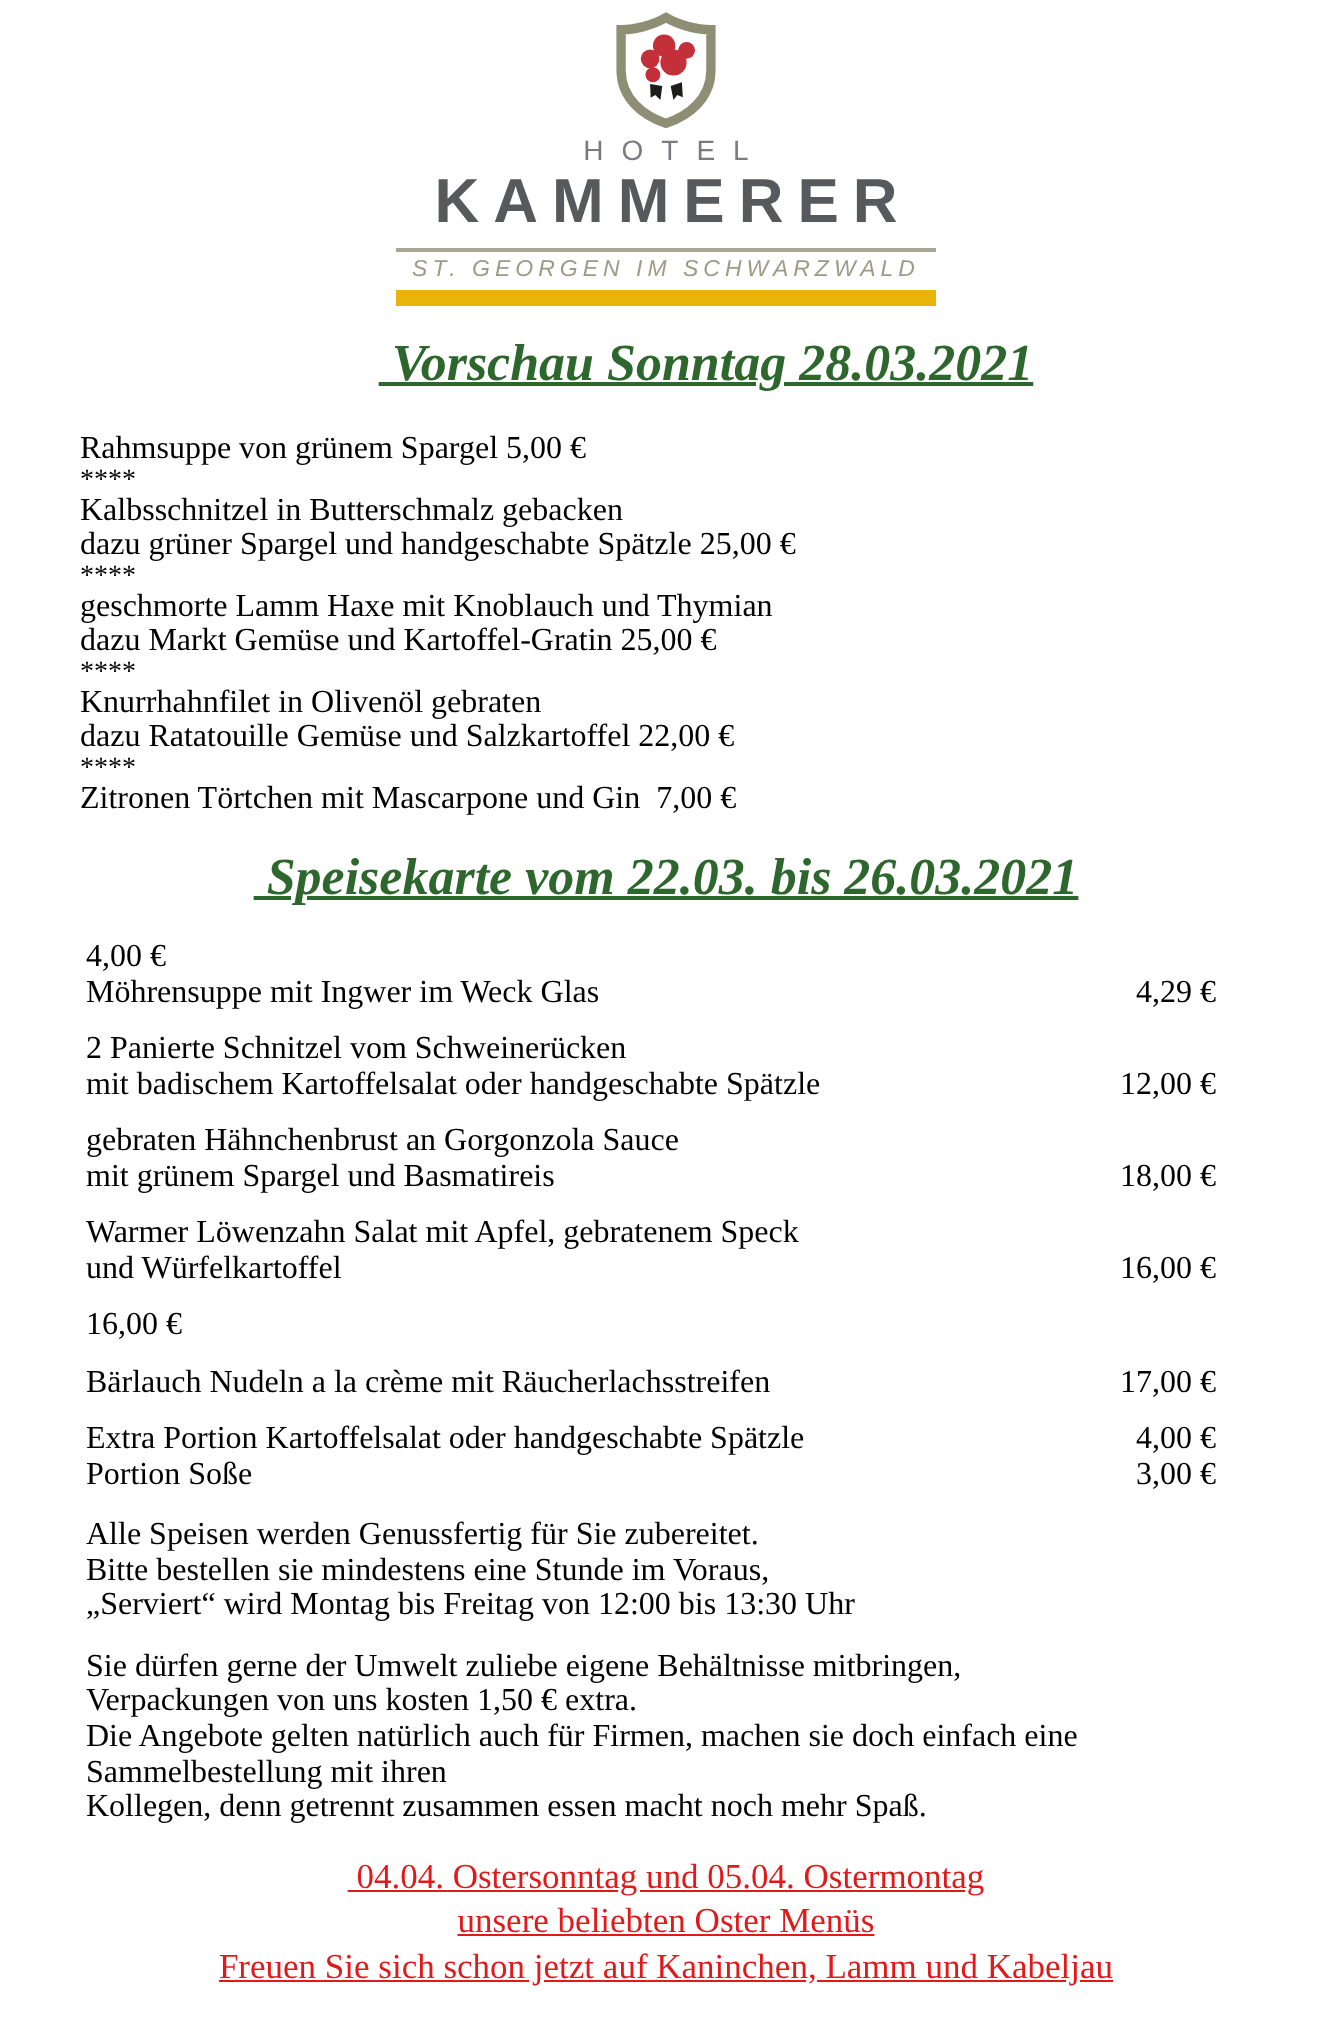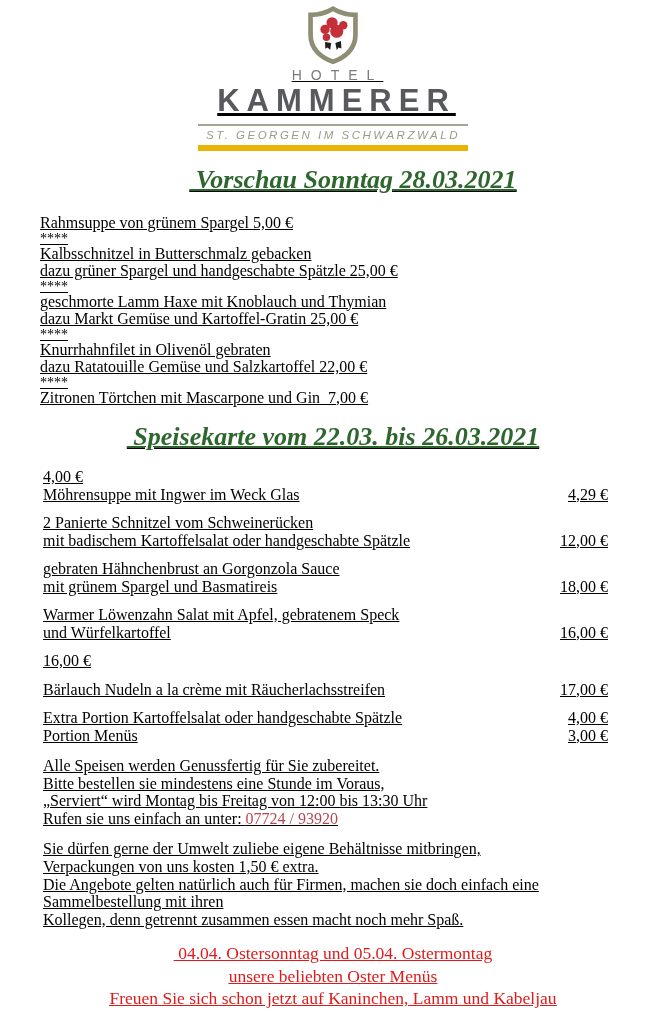--- a/index.html
+++ b/index.html
@@ -1,27 +1,27 @@
 <!DOCTYPE html>
 <html><head>
 <meta charset="utf-8">
 <style>
   html,body{margin:0;padding:0;background:#ffffff;}
   body{width:666px;height:1020px;font-family:"Liberation Serif",serif;color:#000;}
-  .page{position:relative;width:666px;height:1020px;background:#fff;overflow:hidden;text-decoration:underline;}
+  .page{position:relative;width:666px;height:1020px;background:#fff;overflow:hidden;}
 
   
   .logo{text-align:center;padding-top:6px;}
   .crest{display:block;margin:0 auto;}
   .hotel-word{font-family:"Liberation Sans",sans-serif;font-size:14px;letter-spacing:9px;
               padding-left:9px;color:#7a7b7f;margin-top:3px;}
   .kammerer-word{font-family:"Liberation Sans",sans-serif;font-size:31px;font-weight:700;
                  letter-spacing:7px;padding-left:7px;color:#58595d;margin-top:0px;}
   .tagline-box{display:inline-block;margin-top:5px;border-top:2px solid #a6a693;
-               border-bottom:6px solid #eab308;padding:3px 8px 4px;}
+               border-bottom:8px solid #eab308;padding:3px 8px 4px;}
   .tagline-text{font-family:"Liberation Sans",sans-serif;font-style:italic;font-size:11.5px;
                 letter-spacing:2.5px;color:#9b9b88;white-space:nowrap;}
 
   
   .green-heading{margin:0;text-align:center;color:#2d672d;font-size:26px;font-weight:700;
                  font-style:italic;text-decoration:underline;text-decoration-thickness:2px;
                  font-family:"Liberation Serif",serif;}
 
   
   .vorschau-wrap{padding-left:40px;margin-top:14px;}
@@ -155,35 +155,34 @@
         <span class="dish">Bärlauch Nudeln a la crème mit Räucherlachsstreifen</span>
         <span class="price">17,00 €</span>
       </div>
 
       <div class="menu-row gap">
         <span class="dish">Extra Portion Kartoffelsalat oder handgeschabte Spätzle</span>
         <span class="price">4,00 €</span>
       </div>
 
       <div class="menu-row">
-        <span class="dish">Portion Menüs</span>
+        <span class="dish">Portion Soße</span>
         <span class="price">3,00 €</span>
       </div>
     </section>
 
   <section class="info">
     <div>
 
         <div class="p-line">Alle Speisen werden Genussfertig für Sie zubereitet.</div>
 
         <div class="p-line">Bitte bestellen sie mindestens eine Stunde im Voraus,</div>
 
         <div class="p-line">„Serviert“ wird Montag bis Freitag von 12:00 bis 13:30 Uhr</div>
       </div>
-    <div class="p-line"><span>Rufen sie uns einfach an unter: </span><span class="muted-red">07724 / 93920</span></div>
   </section>
 
   <section class="notes">
 
       <div class="p-line">Sie dürfen gerne der Umwelt zuliebe eigene Behältnisse mitbringen,</div>
 
       <div class="p-line">Verpackungen von uns kosten 1,50 € extra.</div>
 
       <div class="p-line">Die Angebote gelten natürlich auch für Firmen, machen sie doch einfach eine Sammelbestellung mit ihren</div>
 

